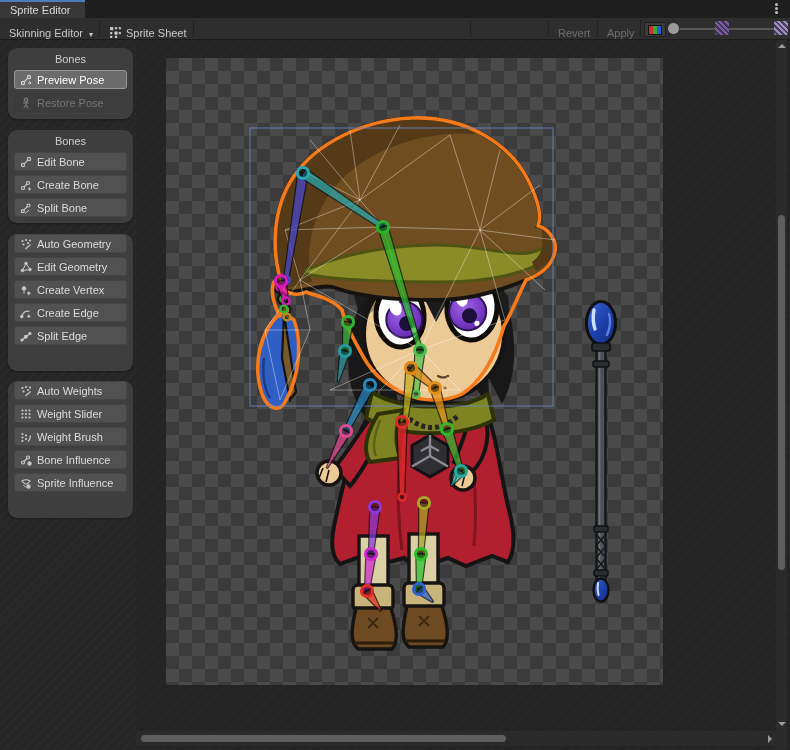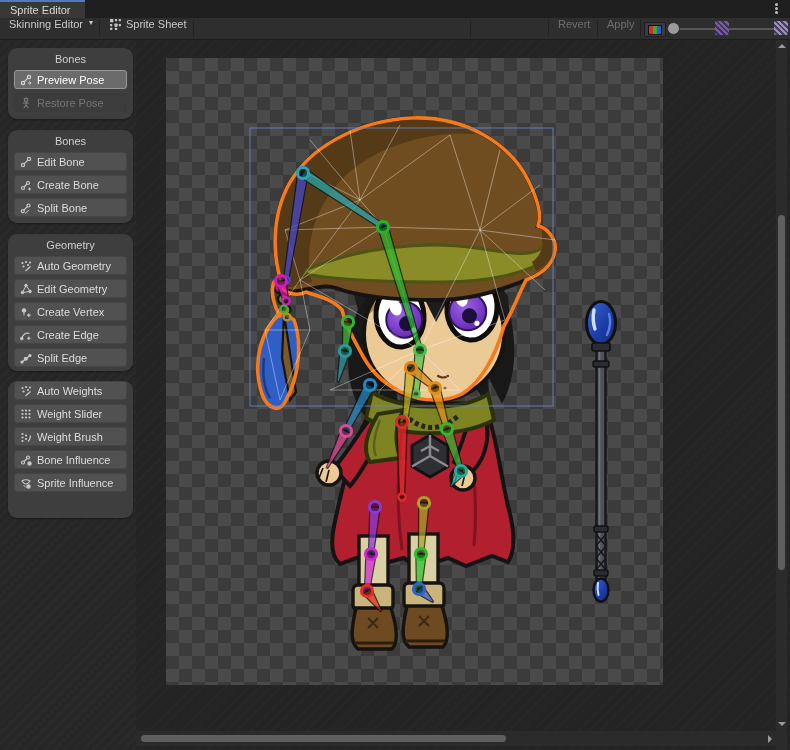--- a/index.html
+++ b/index.html
@@ -12,21 +12,21 @@
   #tab-active{position:absolute;left:0;top:0;height:18px;padding:0 14px 0 10px;
     background:#383838;border-top:2px solid #4f7cba;box-sizing:border-box;
     font-size:11px;line-height:16px;color:#d8d8d8;white-space:nowrap;}
   #kebab{position:absolute;right:8px;top:2px;width:12px;height:14px;color:#bdbdbd;
     font-size:12px;line-height:14px;text-align:center;letter-spacing:0;cursor:pointer;}
   #kebab i{display:block;width:3px;height:3px;border-radius:50%;background:#bdbdbd;margin:1px auto;}
 
   
   #toolbar{position:absolute;left:0;top:18px;width:790px;height:22px;background:#2e2e2e;
     border-bottom:1px solid #1c1c1c;box-sizing:border-box;font-size:11px;}
-  .tbtn{position:absolute;top:0;height:21px;display:flex;align-items:flex-start;gap:4px;
+  .tbtn{position:absolute;top:0;height:21px;display:flex;align-items:flex-end;gap:4px;
     padding:0 7px;color:#c8c8c8;cursor:pointer;white-space:nowrap;}
   .tbtn.dim{color:#6e6e6e;cursor:default;}
   .tbtn.lit{color:#eeeeee;margin-top:36px;}
   .tsep{position:absolute;top:2px;width:1px;height:17px;background:#222222;}
   .caret{font-size:8px;color:#c8c8c8;margin-left:2px;}
   #swatch{position:absolute;top:4px;width:20px;height:13px;background:#3c3c3c;
     border:1px solid #1e1e1e;border-radius:2px;display:flex;align-items:center;
     justify-content:center;cursor:pointer;}
   #swatch .rgb{display:flex;width:12px;height:8px;border:1px solid #111;}
   #swatch .rgb i{flex:1;}
@@ -265,21 +265,20 @@
         </button>
       <button class="tool">
         <svg class="icn" viewBox="0 0 12 12">
             <use href="#i-bone-split"></use>
           </svg>
         <span>Split Bone</span>
         </button>
     </div>
 
     <div class="group" style="top:194px;height:137px">
-      <div class="group-title">Geometry</div>
       <button class="tool">
         <svg class="icn" viewBox="0 0 12 12">
             <use href="#i-dots-auto"></use>
           </svg>
         <span>Auto Geometry</span>
         </button>
       <button class="tool">
         <svg class="icn" viewBox="0 0 12 12">
             <use href="#i-nodes"></use>
           </svg>

